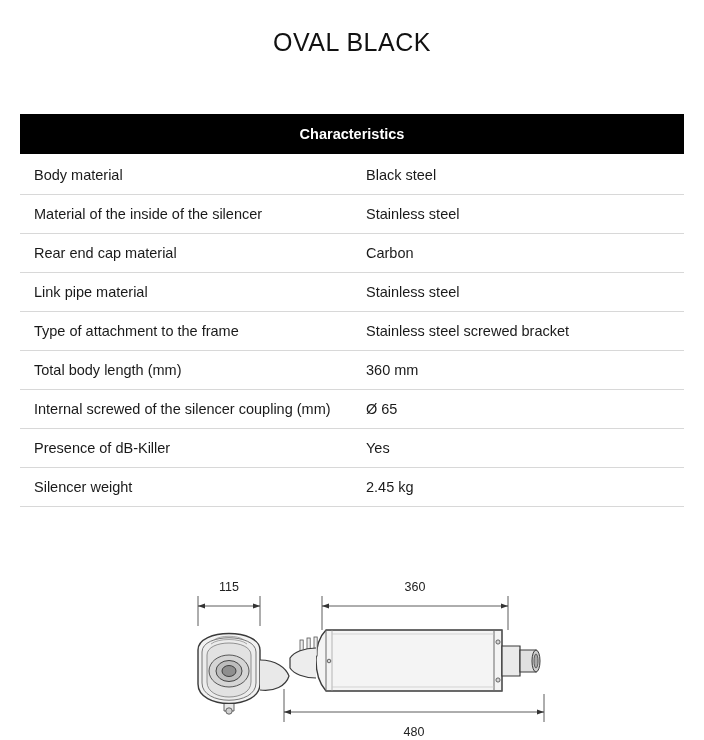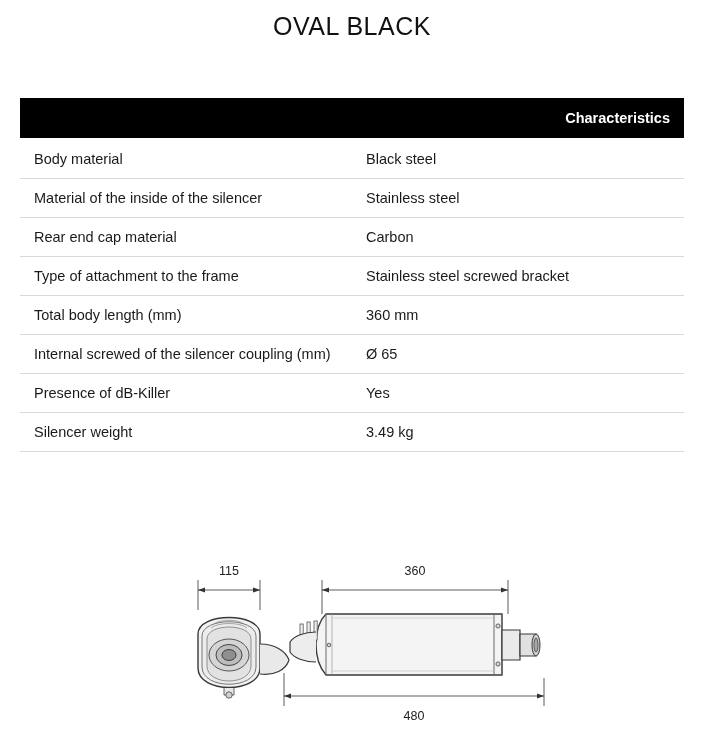--- a/index.html
+++ b/index.html
@@ -20,34 +20,34 @@
     height: 740px;
     position: relative;
   }
   .title {
     text-align: center;
     font-size: 25px;
     font-weight: 400;
     letter-spacing: 0.5px;
     color: #111;
     padding-top: 12px;
-    margin: 0;
+    margin: 16px;
   }
   .spec-table {
     position: absolute;
     left: 20px;
     top: 98px;
     width: 664px;
     border-collapse: collapse;
     table-layout: fixed;
   }
   .spec-table thead th {
     background: #000000;
     color: #ffffff;
-    text-align: right;
+    text-align: center;
     font-size: 14.5px;
     font-weight: bold;
     padding: 12px 14px;
   }
   .spec-table tbody td {
     font-size: 14.5px;
     font-weight: 400;
     color: #1a1a1a;
     padding: 11px 14px 11px 14px;
     border-bottom: 1px solid #d8d8d8;
@@ -98,38 +98,42 @@
       </tr>
       <tr>
         <td class="label">Material of the inside of the silencer</td>
         <td class="value">Stainless steel</td>
       </tr>
       <tr>
         <td class="label">Rear end cap material</td>
         <td class="value">Carbon</td>
       </tr>
       <tr>
+        <td class="label">Link pipe material</td>
+        <td class="value">Stainless steel</td>
+      </tr>
+      <tr>
         <td class="label">Type of attachment to the frame</td>
         <td class="value">Stainless steel screwed bracket</td>
       </tr>
       <tr>
         <td class="label">Total body length (mm)</td>
         <td class="value">360 mm</td>
       </tr>
       <tr>
         <td class="label">Internal screwed of the silencer coupling (mm)</td>
         <td class="value">Ø 65</td>
       </tr>
       <tr>
         <td class="label">Presence of dB-Killer</td>
         <td class="value">Yes</td>
       </tr>
       <tr>
         <td class="label">Silencer weight</td>
-        <td class="value">3.49 kg</td>
+        <td class="value">2.45 kg</td>
       </tr>
     </tbody>
   </table>
 
   <div class="drawing">
     <svg width="704" height="192" viewBox="0 0 704 192" xmlns="http://www.w3.org/2000/svg">
 
       <g stroke="#333" stroke-width="0.8" fill="none">
 
         <line x1="190" y1="32" x2="190" y2="62"></line>

